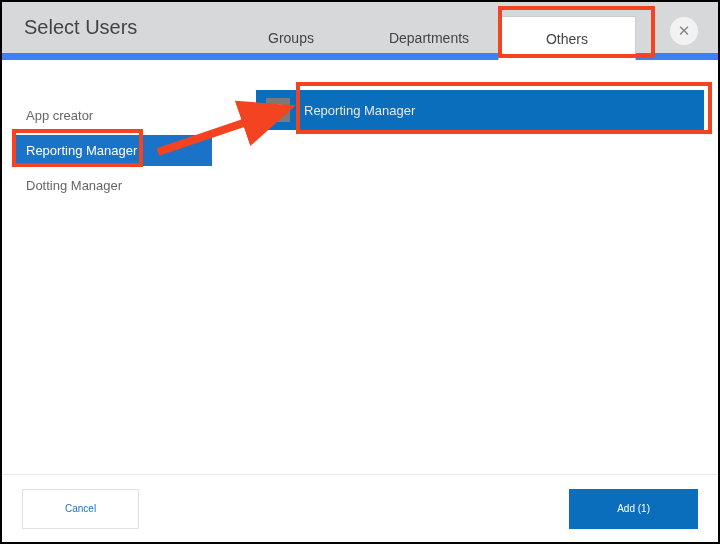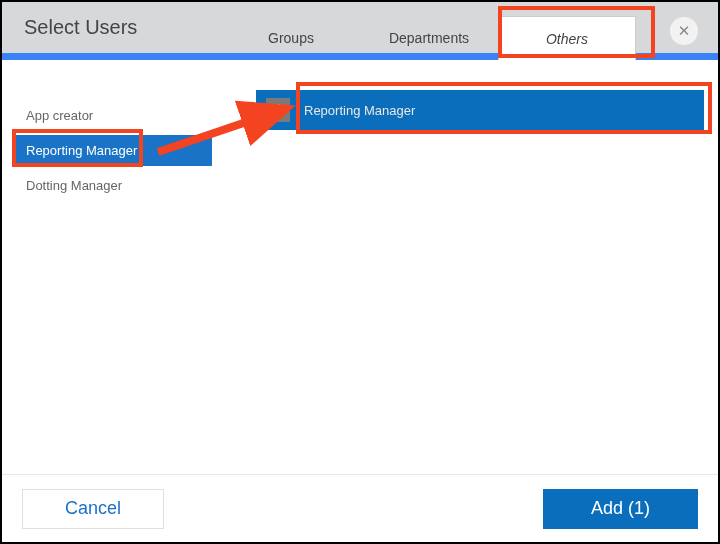--- a/index.html
+++ b/index.html
@@ -11,21 +11,21 @@
     }
     .title {
       padding-left: 22px; font-size: 20px; color: #444; font-weight: 400;
       flex: 0 0 220px;
     }
     .tabs { display: flex; height: 58px; margin-top: auto; align-items: flex-end; }
     .tab {
       width: 138px; height: 44px; display: flex; align-items: center; justify-content: center;
       font-size: 14px; color: #444; cursor: pointer;
     }
-    .tab.active { background: #fff; border: 1px solid #ccc; border-bottom: none; font-style: italic; }
+    .tab.active { background: #fff; border: 1px solid #ccc; border-bottom: none; }
     .close-btn {
       position: absolute; right: 20px; top: 15px;
       width: 28px; height: 28px; border-radius: 50%; background: #f2f2f2;
       display: flex; align-items: center; justify-content: center; cursor: pointer;
       color: #888; font-size: 15px;
     }
     .content { display: flex; height: calc(100% - 58px - 68px); gap: 44px; }
     .sidebar {
       width: 210px; padding-top: 40px; padding-left: 14px;
     }
@@ -45,21 +45,21 @@
     }
     .row-check-inner {
       width: 12px; height: 12px; background: #eaeaea; border-radius: 50%;
     }
     .footer {
       position: absolute; bottom: 0; left: 0; right: 0; height: 68px;
       background: #fff; border-top: 1px solid #e8e8e8;
       display: flex; align-items: center; padding: 0 20px;
     }
     .btn {
-      height: 40px; padding: 0 42px; font-size: 18px; cursor: pointer;
+      height: 40px; padding: 0 42px; font-size: 10px; cursor: pointer;
       border: none; display: flex; align-items: center; justify-content: center;
     }
     .btn-cancel { background: #fff; border: 1px solid #e0e0e0; color: #1a73c7; }
     .btn-add { background: #0a6ebd; color: #ffffff; margin-left: auto; padding: 0 48px; }
 
     
     .hl-box { position: absolute; border: 4px solid #f44321; pointer-events: none; }
     .hl-tab { top: 4px; left: 496px; width: 157px; height: 52px; }
     .hl-sidebar { top: 127px; left: 10px; width: 131px; height: 38px; }
     .hl-main { top: 80px; left: 294px; width: 416px; height: 52px; }

